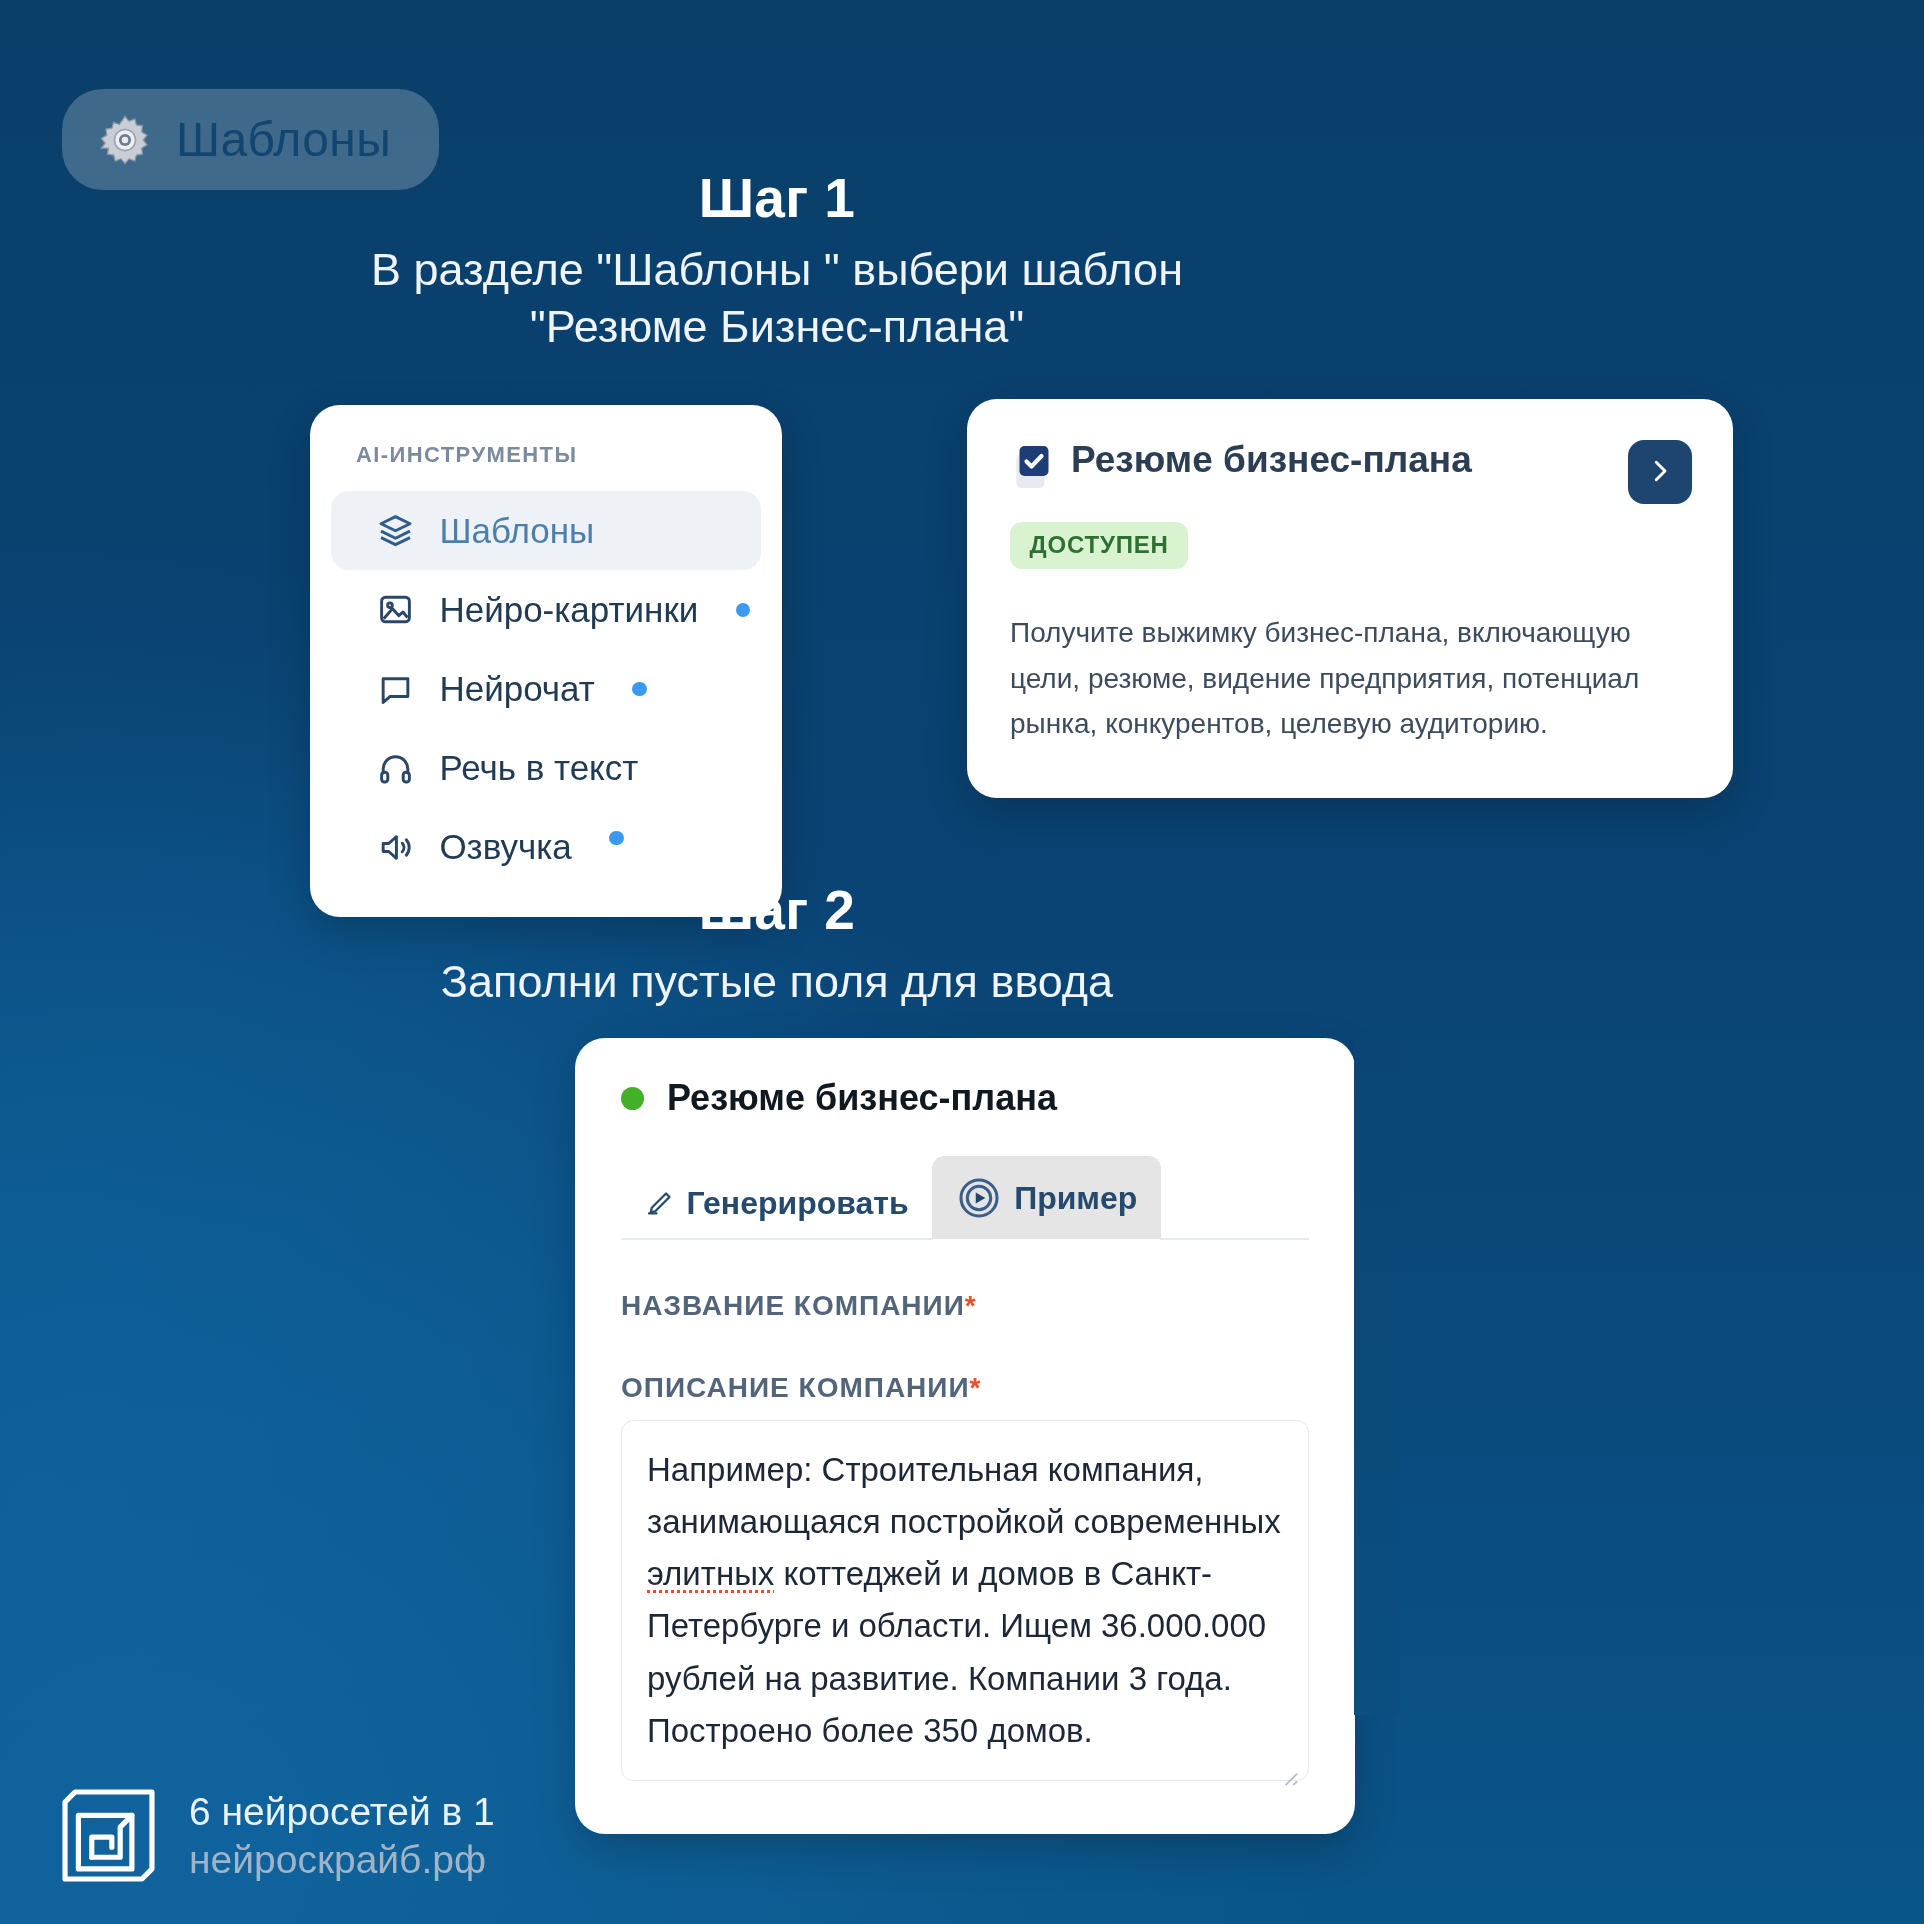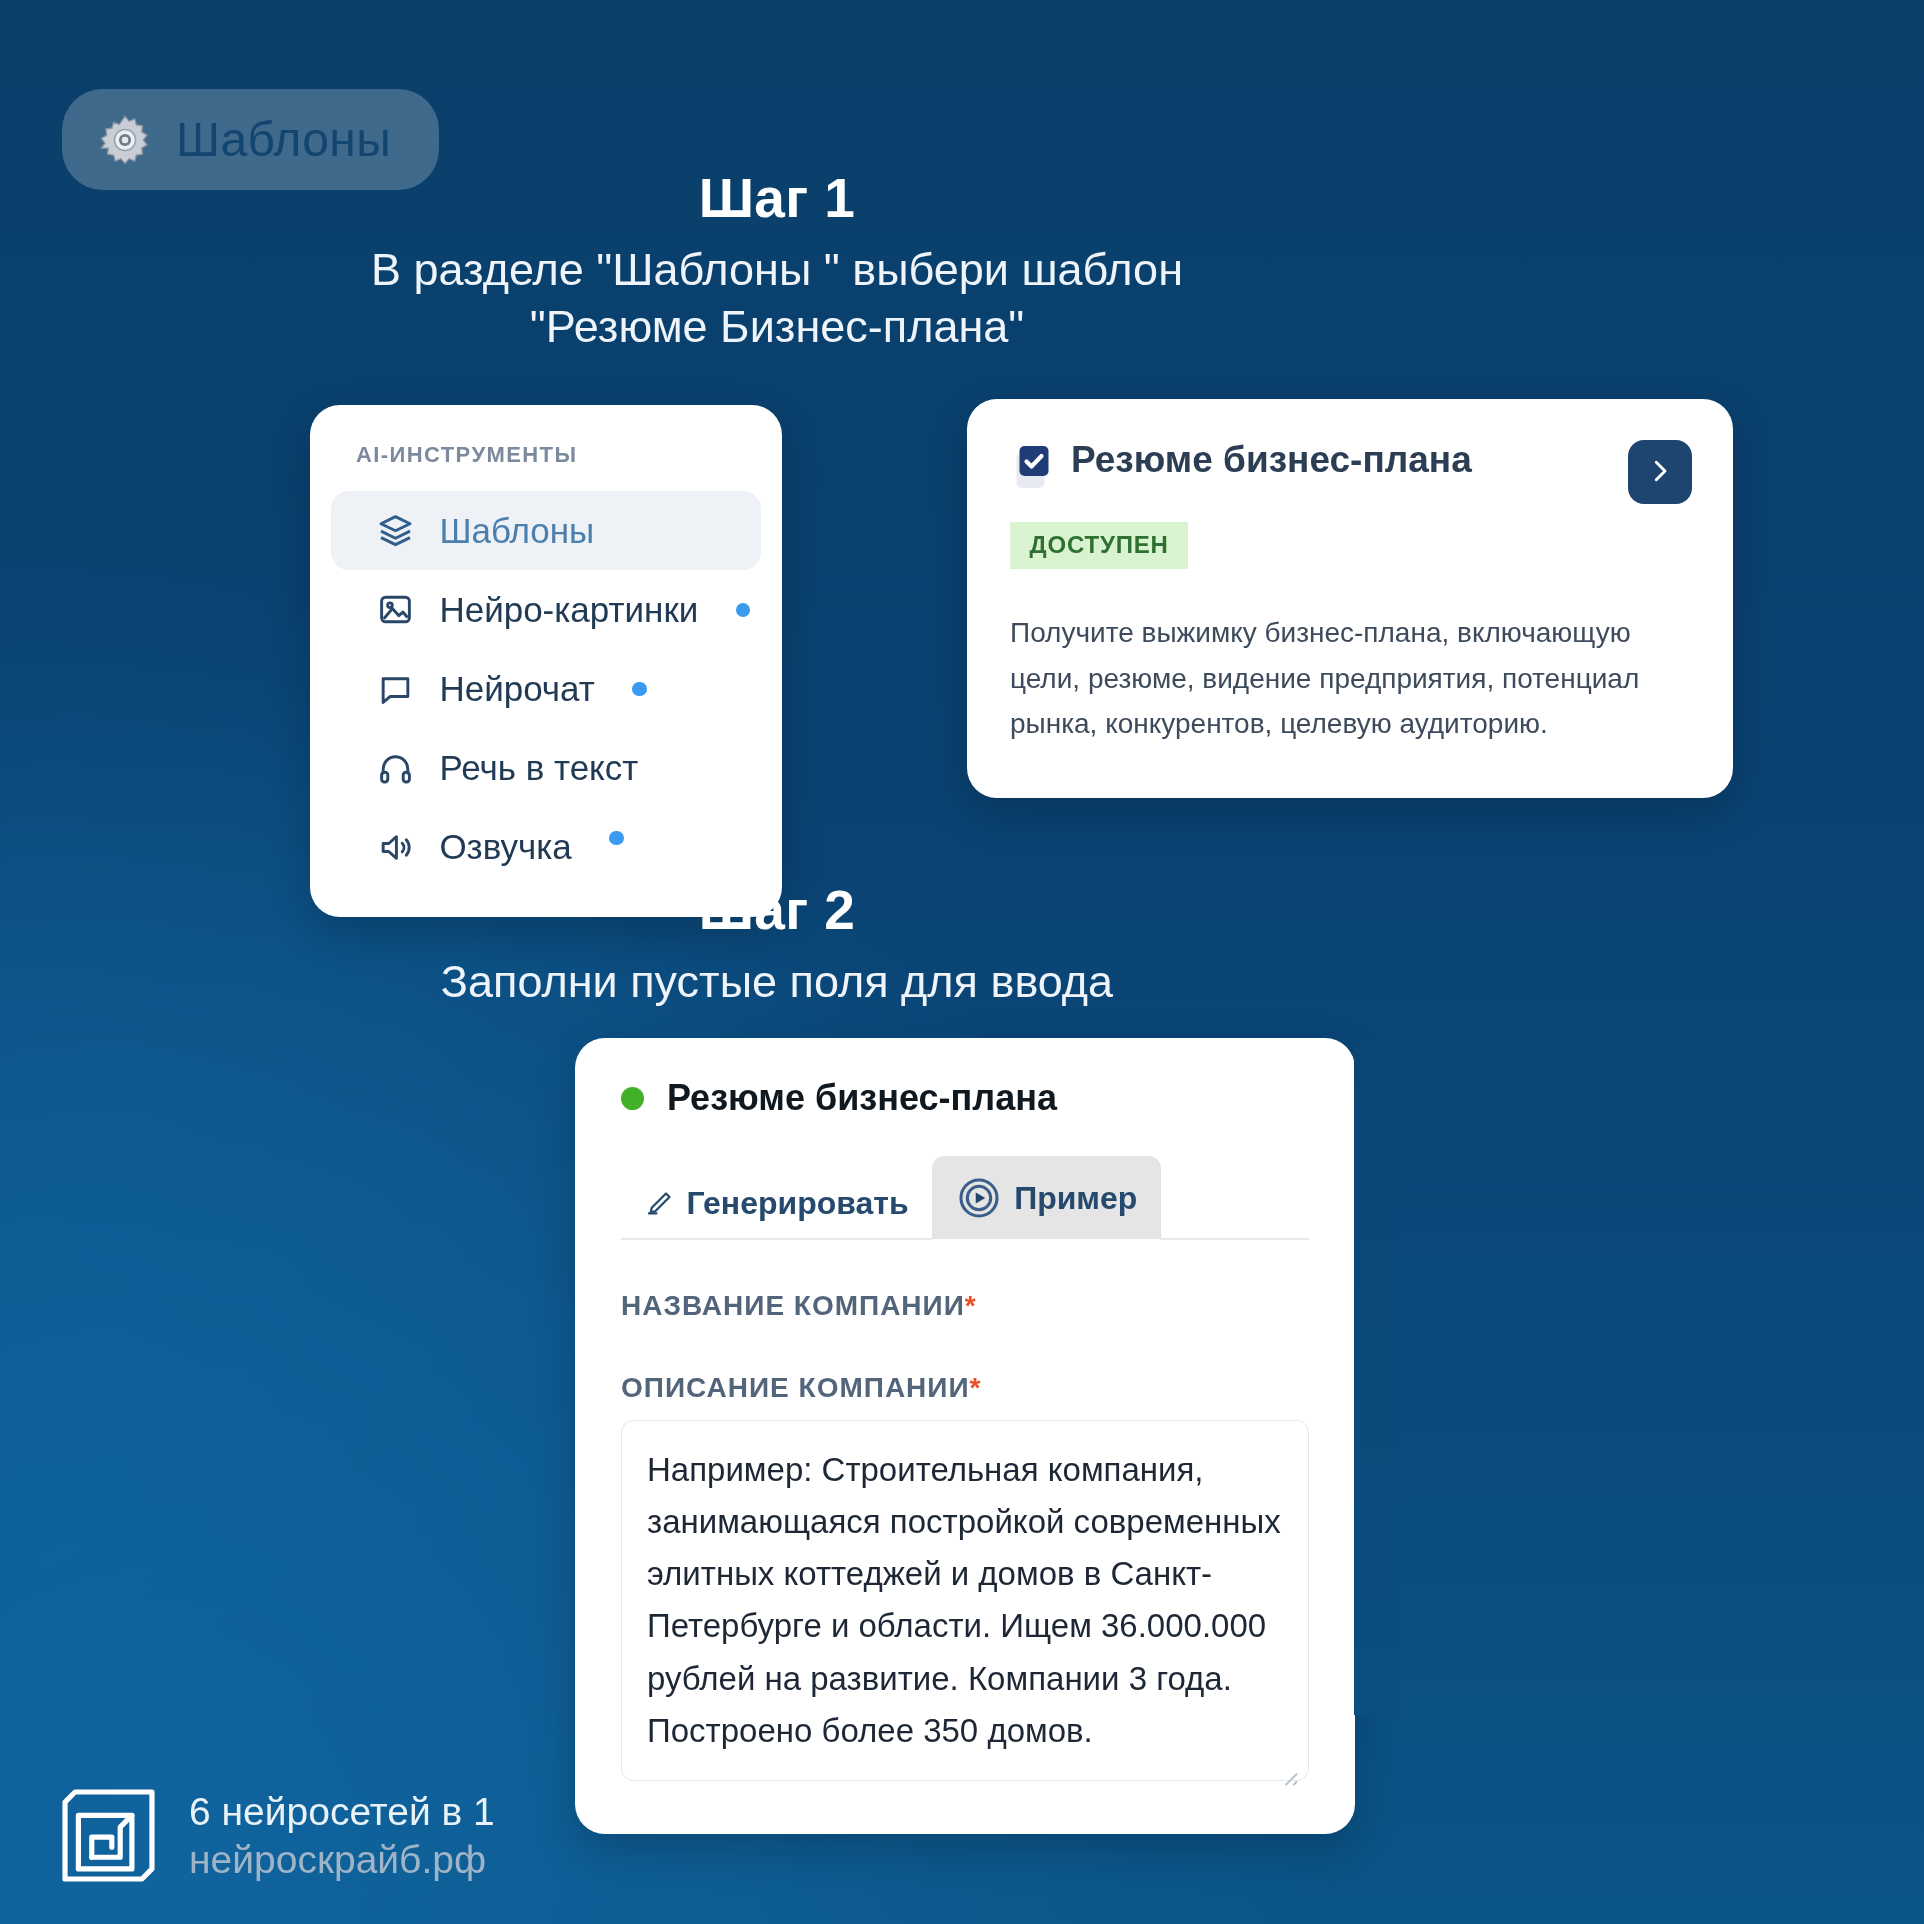--- a/index.html
+++ b/index.html
@@ -80,21 +80,21 @@
   .arrow-btn{
     position:absolute;right:41px;top:41px;
     width:64px;height:64px;border-radius:16px;
     background:#1d456f;display:flex;align-items:center;justify-content:center;
     border:none;cursor:pointer;padding:0;
   }
   .chip-avail{
     display:inline-block;margin-top:30px;
     background:#d9f2d0;color:#2e7031;
     font-size:24px;font-weight:bold;letter-spacing:0.8px;
-    padding:9.8px 19.6px;border-radius:0;
+    padding:9.8px 19.6px;border-radius:12px;
   }
   .tpl-desc{
     margin-top:41px;font-size:28px;line-height:1.62;color:#3d4b5c;
   }
 
   
   .form-card{left:575px;top:1038px;width:780px;padding:39px 46px 53px 46px;}
   .form-title-row{display:flex;align-items:center;gap:23px;}
   .green-dot{width:23px;height:23px;border-radius:50%;background:#43b02a;flex:0 0 23px;}
   .form-title{font-size:36px;font-weight:bold;color:#101820;}
@@ -126,20 +126,21 @@
     border:1.8px solid #e3e8ee;border-radius:12.5px;
     padding:23px 25px;font-size:33px;color:#1d2735;background:#fff;
     box-sizing:border-box;width:100%;
   }
   .textarea-box{
     border:1.8px solid #e3e8ee;border-radius:12.5px;
     padding:23px 25px;font-size:33px;line-height:1.58;color:#1d2735;
     background:#fff;position:relative;box-sizing:border-box;width:100%;
   }
   .misspell{
+    text-decoration:underline;
     text-decoration-style:dotted;
     text-decoration-color:#e8502a;
     text-decoration-thickness:2.7px;
     text-underline-offset:5.3px;
   }
   .resize-grip{
     position:absolute;right:9px;bottom:7.1px;width:23px;height:23px;
   }
   
   .card-clip{

